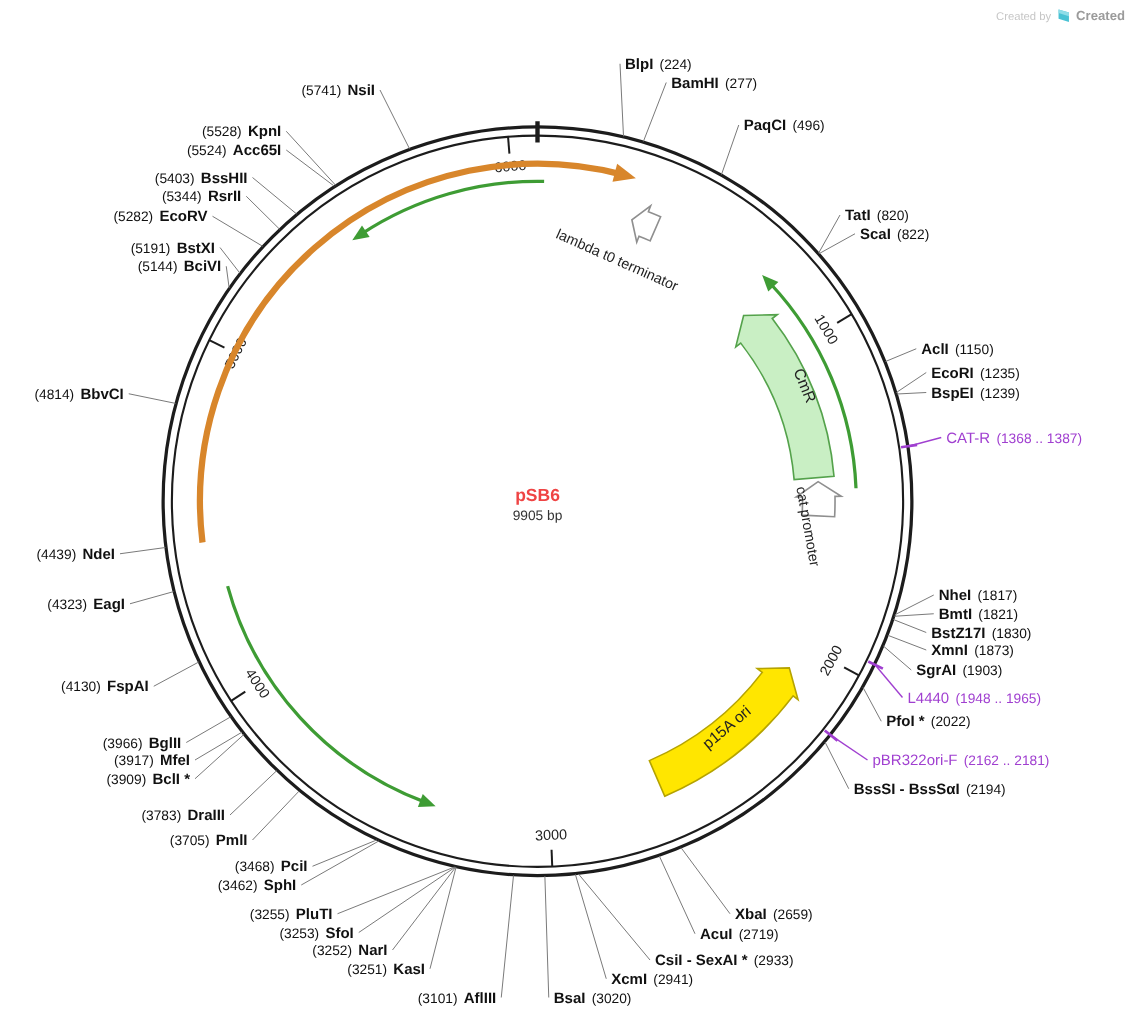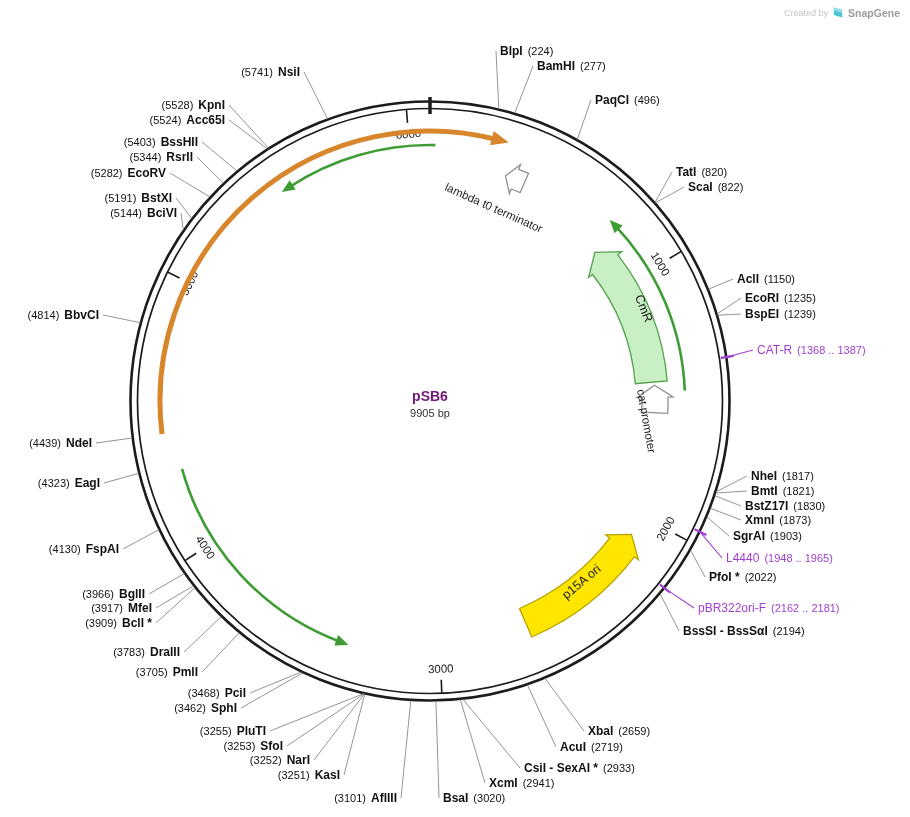--- a/index.html
+++ b/index.html
@@ -2,38 +2,38 @@
 <html><head>
 <meta charset="utf-8">
 <style>
   html,body{margin:0;padding:0;background:#fff;}
   .canvas{position:relative;width:910px;height:817px;background:#fff;overflow:hidden;
           font-family:"Liberation Sans",sans-serif;}
   .canvas > svg{position:absolute;left:0;top:0;}
   svg text{font-family:"Liberation Sans",sans-serif;}
   .center-label{position:absolute;left:430px;top:388px;transform:translateX(-50%);
                 text-align:center;pointer-events:none;}
-  .pname{font-size:14px;font-weight:bold;color:#701a75;}
+  .pname{font-size:14px;font-weight:bold;color:#ef4444;}
   .psize{font-size:11px;color:#333;margin-top:3px;}
   .watermark{position:absolute;top:6px;right:10px;display:flex;align-items:center;gap:5px;}
   .wm-created{font-size:9px;color:#c6c6c6;}
   .wm-brand{font-size:10.5px;color:#9b9b9b;font-weight:bold;}
   .wm-logo{width:10px;height:13px;display:block;}
 </style>
 </head>
 <body>
 
 <div class="canvas">
   <div class="watermark">
     <span class="wm-created">Created by</span>
     <svg class="wm-logo" viewBox="0 0 12 14">
       <polygon points="1,1 11,4 11,13 1,10" fill="#49c2d4"></polygon>
       <polygon points="1,1 11,4 11,7.5 1,4.5" fill="#8fdde8"></polygon>
     </svg>
-    <span class="wm-brand">SnapGene</span>
+    <span class="wm-brand">Created</span>
   </div>
 
   <svg width="910" height="817" viewBox="0 0 910 817">
       <g>
         <circle cx="430" cy="401" r="299.5" fill="none" stroke="#1c1c1c" stroke-width="2.6"></circle>
         <circle cx="430" cy="401" r="292.5" fill="none" stroke="#1c1c1c" stroke-width="1.7"></circle>
         <line x1="430" y1="97" x2="430" y2="114" stroke="#1c1c1c" stroke-width="3.5"></line>
       </g>
       <g font-size="11.5">
         <line x1="681.3241819080158" y1="251.35907782873494" x2="669.724604281492" y2="258.2655819289472" stroke="#1c1c1c" stroke-width="1.6"></line>

